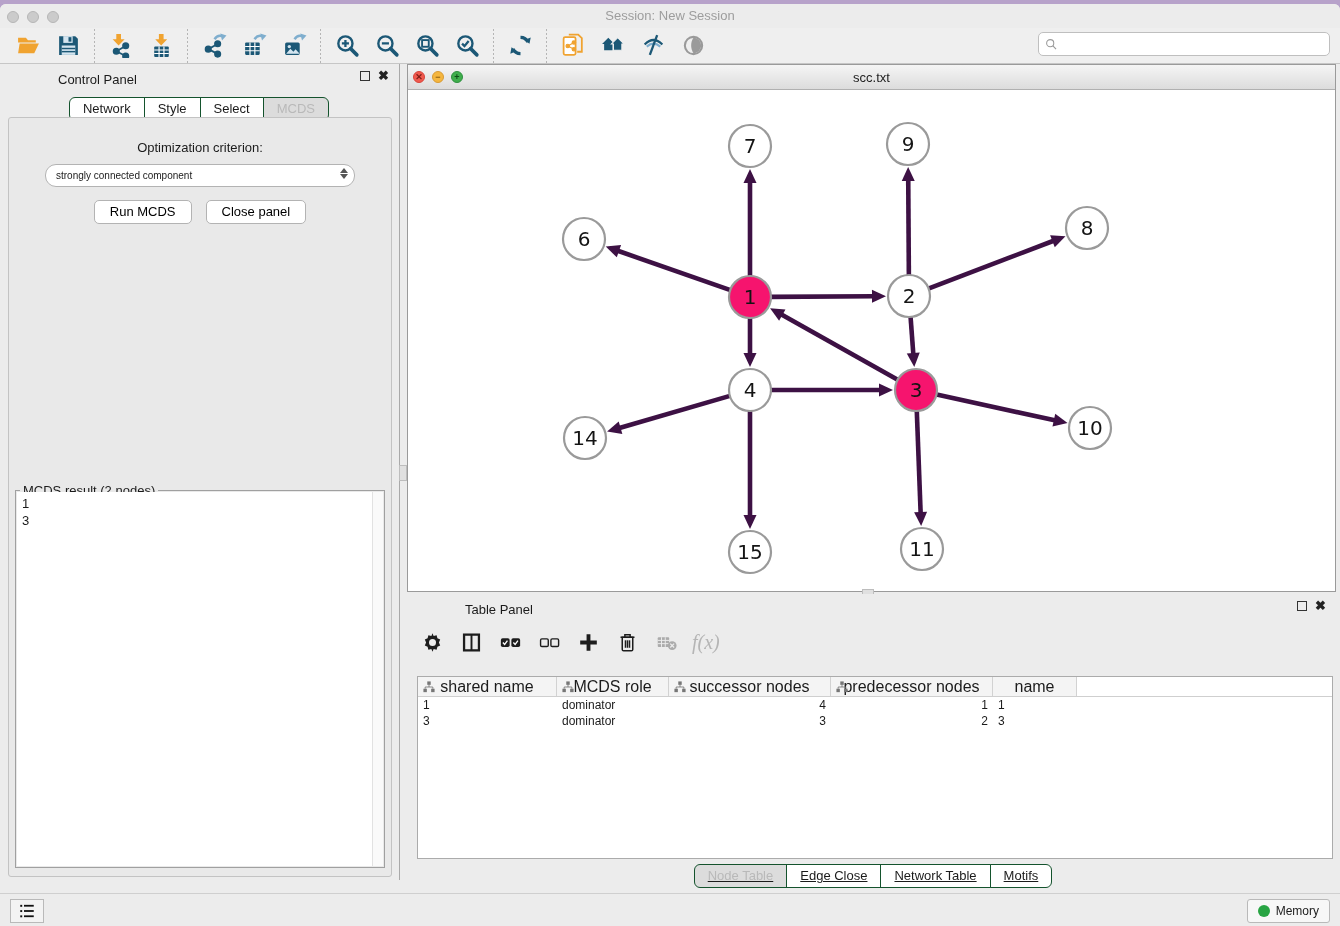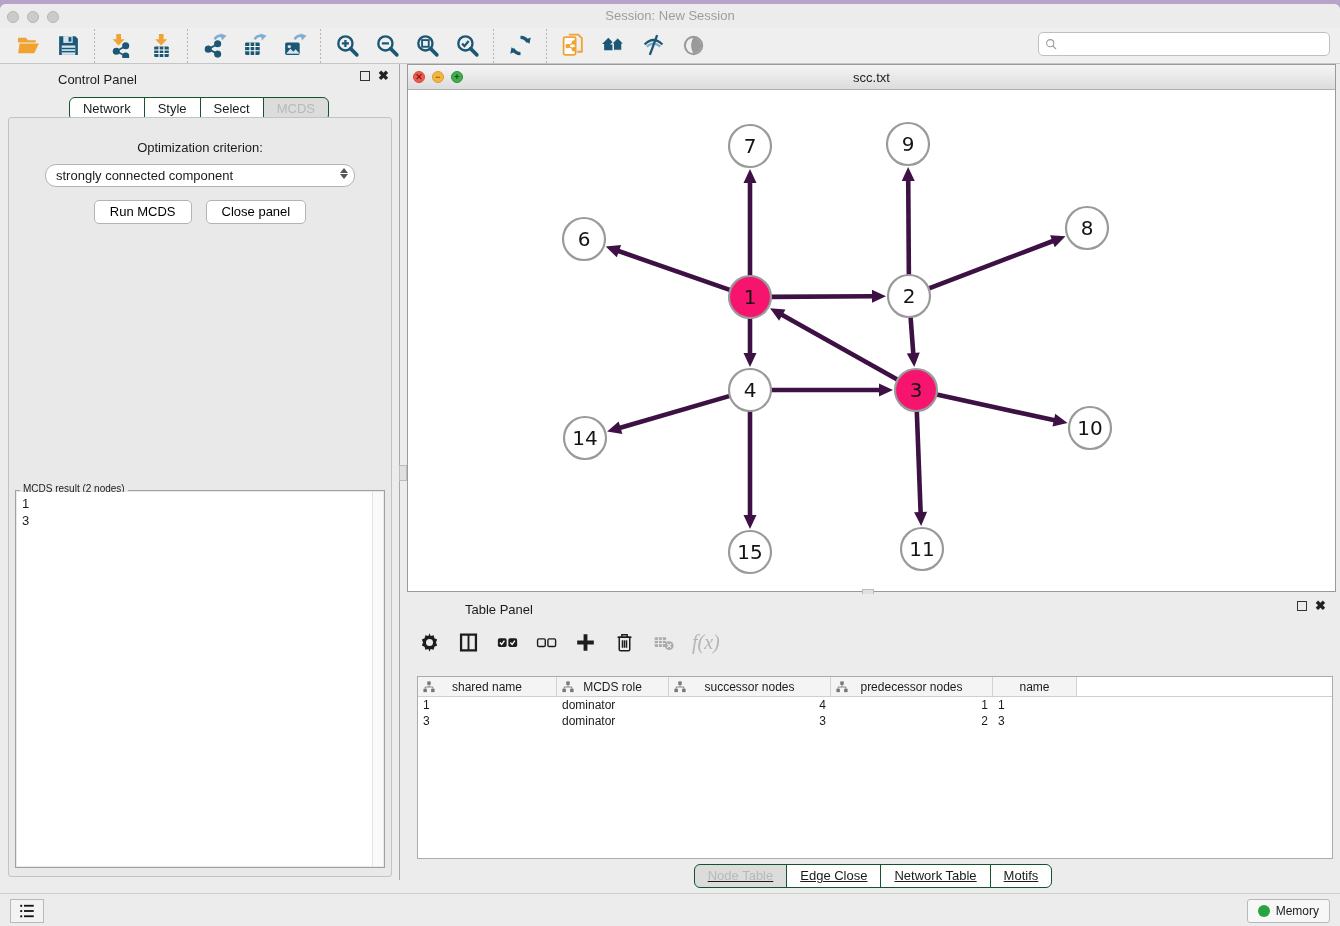--- a/index.html
+++ b/index.html
@@ -34,52 +34,52 @@
   .ph-icons { position:absolute; right:10px; top:7px; display:flex; gap:8px; align-items:center; }
   .float-ic { width:10px; height:10px; border:1.6px solid #333; display:inline-block; }
   .close-ic { font-size:13px; font-weight:bold; color:#222; line-height:10px; cursor:pointer; }
   .cp-tabs { position:absolute; left:0; top:33px; width:100%; display:flex; justify-content:center; }
   .tab { border:1px solid #14532d; background:#fff; padding:3px 13px 4px; font-size:13px; margin-left:-1px; cursor:pointer; position:relative;text-align:center; }
   .tab.first { border-radius:6px 0 0 6px; }
   .tab.last { border-radius:0 6px 6px 0; }
   .tab.sel { background:#dcdcdc; color:#b9b9b9; }
   .cp-content { position:absolute; left:8px; top:53px; width:384px; bottom:3px; background:#e9e9e9; border:1px solid #c3c3c3; border-radius:3px; }
   .opt-label { text-align:center; margin-top:22px; font-size:13px; }
-  .combo { position:relative; margin:9px auto 0; width:310px; height:23px; background:#fff; border:1px solid #b3b3b3; border-radius:11px; display:flex; align-items:center; padding:0 22px 0 10px; font-size:13px; cursor:pointer; }
+  .combo { position:relative; margin:9px auto 0; width:310px; height:23px; background:#fff; border:1px solid #b3b3b3; border-radius:11px; display:flex; align-items:center; padding:0 22px 0 10px; font-size:10px; cursor:pointer; }
   .combo .stepper { position:absolute; right:6px; top:3px; display:flex; flex-direction:column; gap:1px; }
   .combo .stepper i { width:0; height:0; border-left:4px solid transparent; border-right:4px solid transparent; }
   .combo .stepper i.up { border-bottom:5px solid #555; }
   .combo .stepper i.dn { border-top:5px solid #555; }
   .btn-row { display:flex; justify-content:center; gap:14px; margin-top:13px; }
   .push-btn { background:#fff; border:1px solid #b3b3b3; border-radius:5px; padding:3px 15px 4px; font-size:13px; cursor:pointer; }
   .result-fs { position:absolute; left:6px; right:6px; top:372px; bottom:8px; border:1px solid #a0a0a0; }
-  .result-legend { position:absolute; left:4px; top:-8px; background:#e9e9e9; padding:0 3px; font-size:10px; }
+  .result-legend { position:absolute; left:4px; top:-8px; background:#e9e9e9; padding:0 3px; font-size:13px; }
   .result-body { position:absolute; inset:1px; background:#fff; font-size:13px; padding:3px 14px 3px 5px; line-height:17px; }
   .result-scroll { position:absolute; right:1px; top:1px; bottom:1px; width:11px; background:#fafafa; border-left:1px solid #e2e2e2; cursor:pointer; }
 
   
   .v-grip { position:absolute; left:399px; top:461px; width:8px; height:16px; background:#e0e0e0; border:1px solid #bdbdbd; }
   .h-grip { position:absolute; left:862px; top:585px; width:12px; height:8px; background:#e0e0e0; border:1px solid #bdbdbd; }
 
   
   .network-window { position:absolute; left:407px; top:60px; width:929px; height:528px; background:#fff; border:1px solid #9a9a9a; }
   .nw-titlebar { position:relative; height:25px; background:linear-gradient(#f5f5f5,#dcdcdc); border-bottom:1px solid #b0b0b0; }
   .nw-titlebar .title { position:absolute; left:0; right:0; top:5px; text-align:center; font-size:13px; color:#222; }
   .nw-traffic { position:absolute; left:5px; top:6px; display:flex; gap:7px; }
   .nw-canvas { position:absolute; left:0; top:25px; right:0; bottom:0; background:#fff; overflow:hidden; }
 
   
   .table-panel { position:absolute; left:407px; top:590px; width:933px; height:296px; background:#ececec; }
   .tp-toolbar { position:absolute; left:12px; top:28px; height:40px; display:flex; align-items:center; gap:15px; }
-  .tp-ic { width:24px; height:24px; display:flex; align-items:center; justify-content:flex-start; cursor:pointer; }
+  .tp-ic { width:24px; height:24px; display:flex; align-items:center; justify-content:flex-end; cursor:pointer; }
   .tp-ic svg { width:21px; height:21px; }
   .tp-ic.disabled { cursor:default; }
   .fx-label { font-family:"Liberation Serif", serif; font-style:italic; font-size:20px; color:#b5b5b5; cursor:default; }
   .tbl-box { position:absolute; left:10px; top:82px; width:916px; height:183px; background:#fff; border:1px solid #ababab; overflow:hidden; }
-  .tbl-head { display:flex; height:20px; border-bottom:1px solid #cfcfcf; font-size:12px; }
+  .tbl-head { display:flex; height:20px; border-bottom:1px solid #cfcfcf; font-size:16px; }
   .th { position:relative; background:#f4f4f4; border-right:1px solid #d2d2d2; display:flex; align-items:center; justify-content:center; gap:4px; flex:none; }
   .th .hier { position:absolute; left:5px; top:4px; }
   .th-fill { flex:1; background:#fff; }
   .tr { display:flex; height:16px; font-size:12px; align-items:center; cursor:default; }
   .td { flex:none; padding:0 5px; white-space:nowrap; overflow:hidden; }
   .tp-tabs { position:absolute; left:0; right:0; top:270px; display:flex; justify-content:center;text-decoration:underline; }
   .statusbar { position:absolute; left:0; right:0; bottom:0; height:33px; background:#ececec; border-top:1px solid #cfcfcf; }
   .list-btn { position:absolute; left:10px; top:5px; width:34px; height:24px; background:#f3f3f3; border:1px solid #b9b9b9; display:flex; align-items:center; justify-content:center; cursor:pointer; }
   .mem-btn { position:absolute; right:10px; top:5px; height:24px; background:#f7f7f7; border:1px solid #b9b9b9; border-radius:3px; display:flex; align-items:center; gap:6px; padding:0 10px; font-size:12px; cursor:pointer; }
   .mem-dot { width:12px; height:12px; border-radius:50%; }

